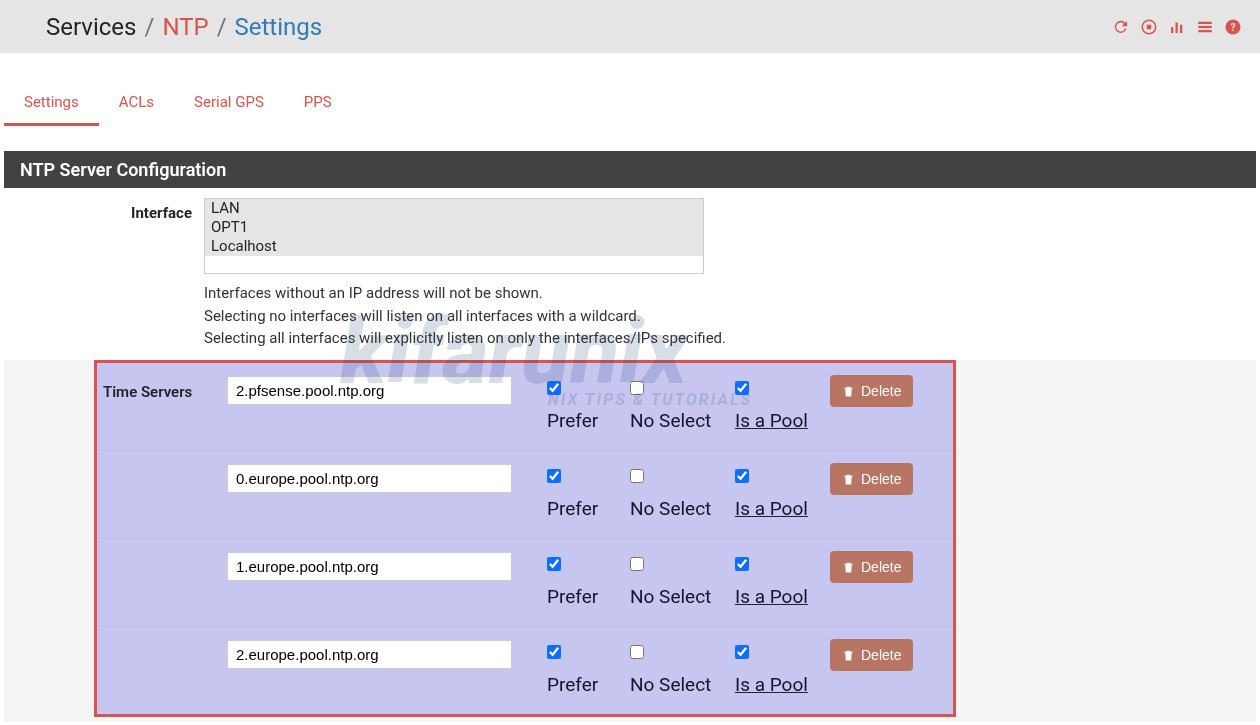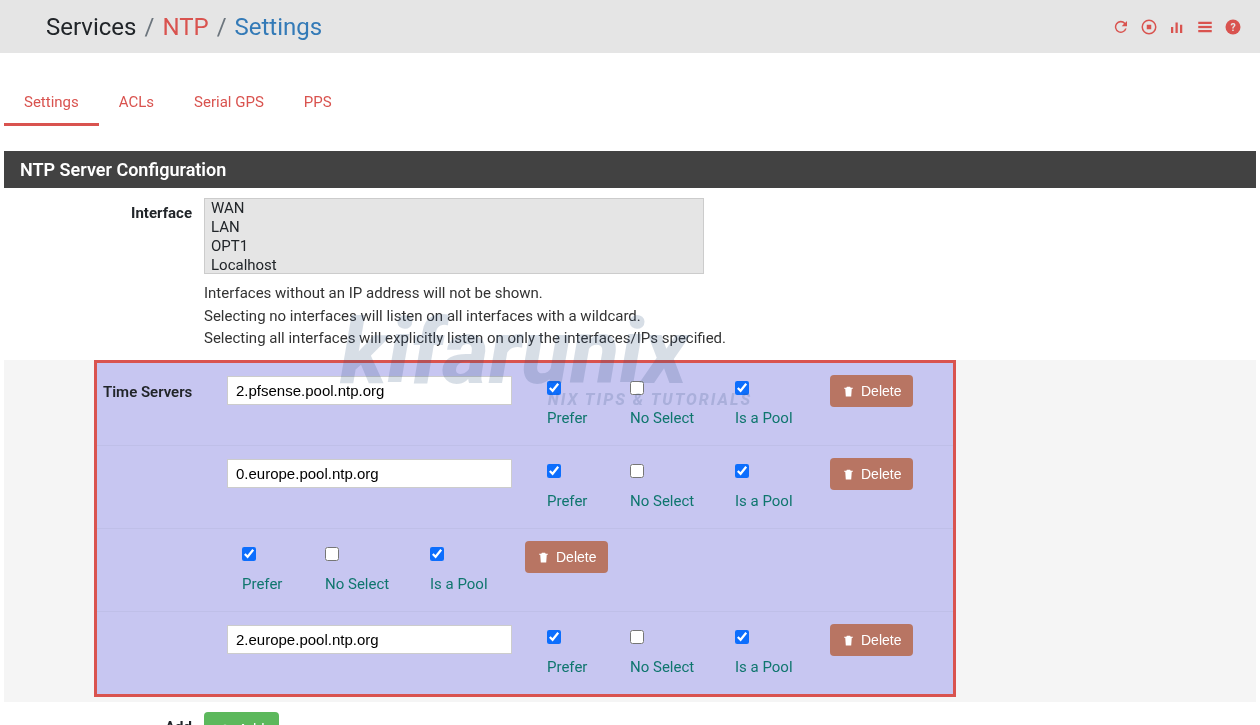--- a/index.html
+++ b/index.html
@@ -33,23 +33,23 @@
     .help-text { color: #333; font-size: 15px; margin-top: 8px; line-height: 1.5; }
     
     .highlight-box { border: 3px solid #d9534f; background: rgba(144, 143, 237, 0.45); margin: 0 300px 5px 90px; padding: 0; }
     .server-row { display: flex; align-items: flex-start; padding: 10px 0 18px 0; border-bottom: 1px solid rgba(180,180,220,0.4); }
     .server-row:last-child { border-bottom: none; }
     .server-label { width: 110px; text-align: left; padding-left: 6px; padding-top: 10px; font-weight: 600; font-size: 15px; }
     .server-spacer { width: 110px; }
     .server-input { width: 285px; padding: 5px 8px; border: 1px solid #ccc; border-radius: 0; font-size: 15px; background: #fff; margin-top: 3px; margin-left: 20px; }
     .checkbox-col { width: 108px; padding-left: 35px; padding-top: 8px; }
     .checkbox-col input { width: 14px; height: 14px; accent-color: #0d6efd; }
-    .checkbox-col .cb-label { display: block; margin-top: 10px; font-size: 15px; color: #0f766e; }
+    .checkbox-col .cb-label { display: block; margin-top: 10px; font-size: 19px; color: #0f172a; }
     .checkbox-col.ns { padding-left: 10px; width: 105px; }
-    .checkbox-col.pool { padding-left: 10px; width: 100px; }
+    .checkbox-col.pool { padding-left: 10px; width: 100px; text-decoration: underline; }
     .delete-col { padding-top: 2px; padding-left: 5px; }
     
     .btn-delete { background: #b87563; color: #fff; border: none; padding: 8px 12px; border-radius: 4px; font-size: 14px; cursor: pointer; display: inline-flex; align-items: center; gap: 6px; }
     .btn-add { background: #5cb85c; color: #fff; border: none; padding: 8px 14px; border-radius: 4px; font-size: 15px; cursor: pointer; display: inline-flex; align-items: center; gap: 6px; font-weight: 500; }
     
     svg { display: inline-block; vertical-align: middle; }
     
     .watermark { position: absolute; top: 300px; left: 340px; width: 620px; opacity: 0.18; pointer-events: none; font-size: 90px; font-weight: 800; color: #2a4d7a; font-style: italic; }
     .watermark .sub { font-size: 16px; letter-spacing: 2px; display: block; text-align: center; margin-top: -15px; }
   </style>
@@ -107,21 +107,20 @@
 </div>
 
 <div class="panel">
   <div class="panel-heading">NTP Server Configuration</div>
   <div class="panel-body">
 
     <div class="form-row">
       <div class="form-label">Interface</div>
       <div class="form-content">
         <div class="interface-select">
-          <div class="interface-option">WAN</div>
           <div class="interface-option">LAN</div>
           <div class="interface-option">OPT1</div>
           <div class="interface-option">Localhost</div>
         </div>
         <div class="help-text">Interfaces without an IP address will not be shown.</div>
         <div class="help-text" style="margin-top:0">Selecting no interfaces will listen on all interfaces with a wildcard.</div>
         <div class="help-text" style="margin-top:0">Selecting all interfaces will explicitly listen on only the interfaces/IPs specified.</div>
       </div>
     </div>
 
@@ -150,20 +149,21 @@
               <div class="checkbox-col pool"><input type="checkbox" checked="" style=""><span class="cb-label">Is a Pool</span></div>
               <div class="delete-col"><button class="btn-delete">
                   <span><svg width="13" height="13" viewBox="0 0 24 24" fill="currentColor">
                       <path d="M6 7h12l-1 14H7L6 7zm3-4h6l1 2h4v2H4V5h4l1-2z"></path>
                     </svg></span>
                   <span>Delete</span>
                 </button></div>
             </div>
             <div class="server-row">
               <div class="server-spacer"></div>
+              <input class="server-input" value="1.europe.pool.ntp.org" style="">
               <div class="checkbox-col "><input type="checkbox" checked="" style=""><span class="cb-label">Prefer</span></div>
               <div class="checkbox-col ns"><input type="checkbox" style=""><span class="cb-label">No Select</span></div>
               <div class="checkbox-col pool"><input type="checkbox" checked="" style=""><span class="cb-label">Is a Pool</span></div>
               <div class="delete-col"><button class="btn-delete">
                   <span><svg width="13" height="13" viewBox="0 0 24 24" fill="currentColor">
                       <path d="M6 7h12l-1 14H7L6 7zm3-4h6l1 2h4v2H4V5h4l1-2z"></path>
                     </svg></span>
                   <span>Delete</span>
                 </button></div>
             </div>

